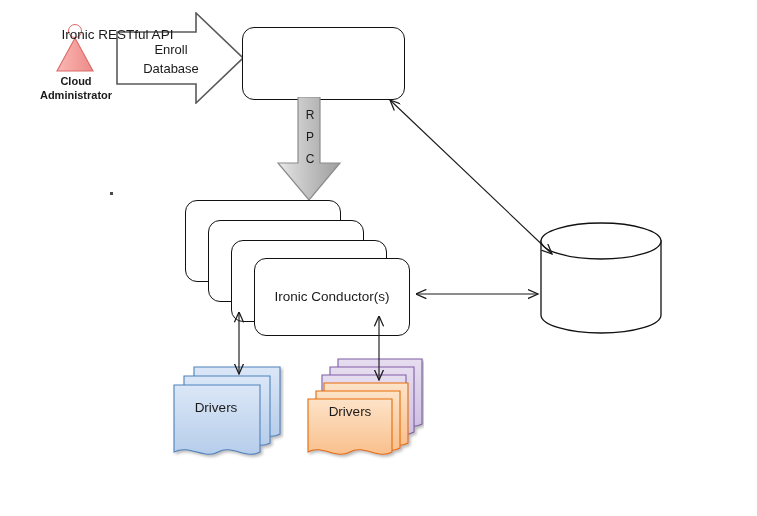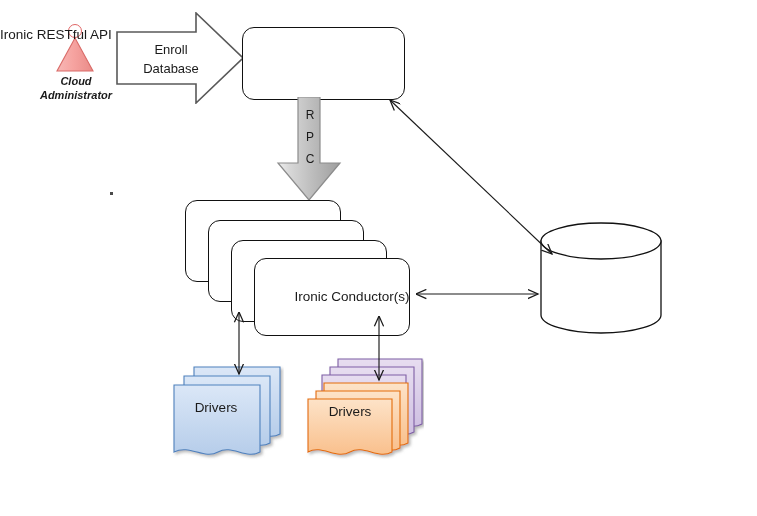--- a/index.html
+++ b/index.html
@@ -37,21 +37,21 @@
     background: #ffffff;
     box-sizing: border-box;
   }
   #actor-body {
     position: absolute; left: 17px; top: 13px;
     width: 40px; height: 35px;
   }
   #actor-label {
     position: absolute; left: -12px; top: 50px; width: 100px;
     font-size: 11px; font-weight: bold; line-height: 14px;
-    text-align: center; color: #1a1a1a; font-style: italic;
+    text-align: center; color: #1a1a1a;
   }
 
   
   #enroll-arrow {
     position: absolute; left: 116px; top: 12px;
     width: 128px; height: 92px;
   }
   #enroll-arrow-label {
     position: absolute; left: 125px; top: 40px; width: 92px;
     font-size: 13px; line-height: 19px; text-align: center; color: #1a1a1a;
@@ -61,21 +61,21 @@
   #api-box {
     position: absolute; left: 242px; top: 27px;
     width: 163px; height: 73px;
     border: 1.3px solid #111111;
     border-radius: 12px;
     background: #ffffff;
     box-sizing: border-box;
   }
   #api-box-label {
     position: absolute; left: 0; top: 26px; width: 163px;
-    font-size: 13.5px; text-align: left; color: #1a1a1a;
+    font-size: 13.5px; text-align: center; color: #1a1a1a; padding-left: 36px;
   }
 
   
   #rpc-arrow {
     position: absolute; left: 276px; top: 97px;
     width: 66px; height: 104px;
   }
   #rpc-label {
     position: absolute; left: 299px; top: 104px; width: 22px;
     font-size: 12px; line-height: 22px; text-align: center; color: #1a1a1a;
@@ -89,21 +89,21 @@
     border-radius: 12px;
     background: #ffffff;
     box-sizing: border-box;
   }
   #cond-0 { left: 185px; top: 200px; }
   #cond-1 { left: 208px; top: 220px; }
   #cond-2 { left: 231px; top: 240px; }
   #cond-3 { left: 254px; top: 258px; width: 156px; height: 78px; }
   #cond-label {
     position: absolute; left: 254px; top: 288px; width: 156px;
-    font-size: 13.5px; text-align: center; color: #1a1a1a; padding-left: 20px;
+    font-size: 13.5px; text-align: center; color: #1a1a1a;
   }
 
   
   #db-group { position: absolute; left: 540px; top: 222px; width: 122px; height: 112px; }
   #db-label {
     position: absolute; left: 540px; top: 270px; width: 122px;
     font-size: 13.5px; text-align: center; color: #1a1a1a;
   }
 
   

